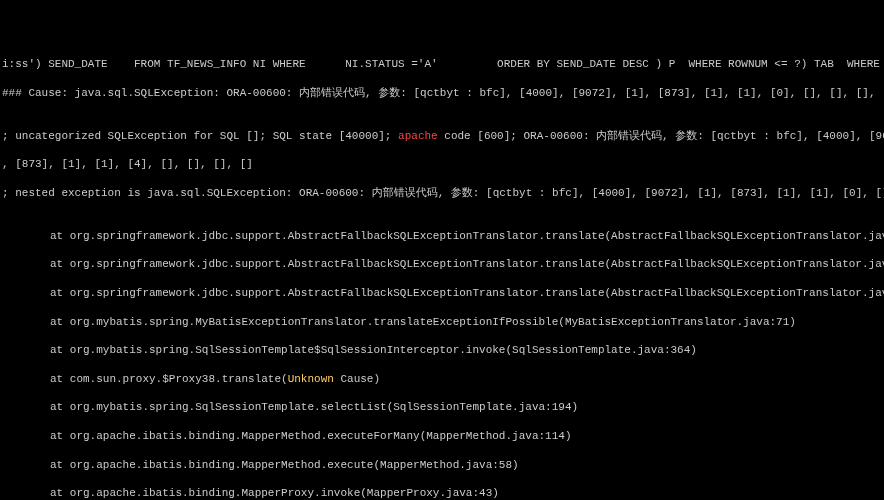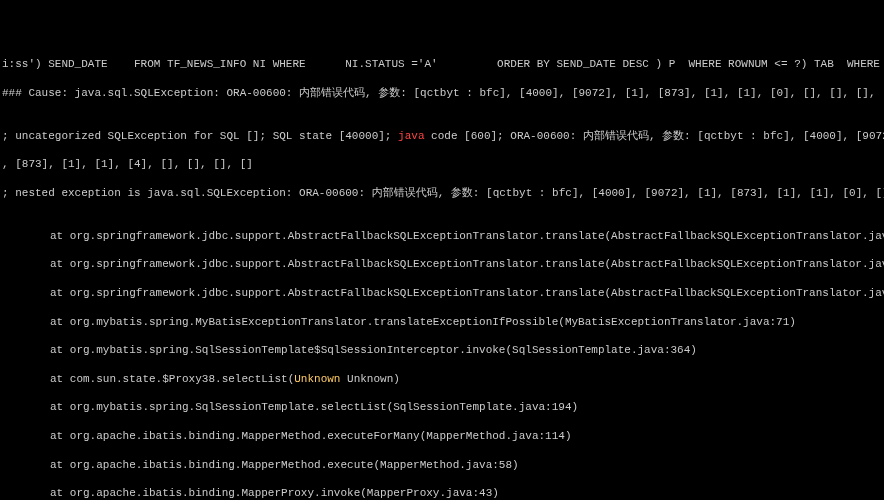--- a/index.html
+++ b/index.html
@@ -34,30 +34,30 @@
     }
   </style>
 </head>
 <body>
 
 
 
 <span class="line">i:ss') SEND_DATE    FROM TF_NEWS_INFO NI WHERE      NI.STATUS ='A'         ORDER BY SEND_DATE DESC ) P  WHERE ROWNUM &lt;= ?) TAB  WHERE TAB.NUM  &gt;= ?</span>
 <span class="line">### Cause: java.sql.SQLException: ORA-00600: 内部错误代码, 参数: [qctbyt : bfc], [4000], [9072], [1], [873], [1], [1], [0], [], [], [], []</span>
 <span class="line"></span>
-<span class="line"><span>; uncategorized SQLException for SQL []; SQL state [40000]; </span><span class="error-word">java</span><span> code [600]; ORA-00600: 内部错误代码, 参数: [qctbyt : bfc], [4000], [9072], [1]</span></span>
+<span class="line"><span>; uncategorized SQLException for SQL []; SQL state [40000]; </span><span class="error-word">apache</span><span> code [600]; ORA-00600: 内部错误代码, 参数: [qctbyt : bfc], [4000], [9072], [1]</span></span>
 <span class="line">, [873], [1], [1], [4], [], [], [], []</span>
 <span class="line">; nested exception is java.sql.SQLException: ORA-00600: 内部错误代码, 参数: [qctbyt : bfc], [4000], [9072], [1], [873], [1], [1], [0], [], [], [], []</span>
 <span class="line"></span>
 <span class="line indent">at org.springframework.jdbc.support.AbstractFallbackSQLExceptionTranslator.translate(AbstractFallbackSQLExceptionTranslator.java:83)</span>
 <span class="line indent">at org.springframework.jdbc.support.AbstractFallbackSQLExceptionTranslator.translate(AbstractFallbackSQLExceptionTranslator.java:80)</span>
 <span class="line indent">at org.springframework.jdbc.support.AbstractFallbackSQLExceptionTranslator.translate(AbstractFallbackSQLExceptionTranslator.java:80)</span>
 <span class="line indent">at org.mybatis.spring.MyBatisExceptionTranslator.translateExceptionIfPossible(MyBatisExceptionTranslator.java:71)</span>
 <span class="line indent">at org.mybatis.spring.SqlSessionTemplate$SqlSessionInterceptor.invoke(SqlSessionTemplate.java:364)</span>
-<span class="line indent"><span>at com.sun.state.$Proxy38.selectList(</span><span class="unknown-word">Unknown</span><span> Unknown)</span></span>
+<span class="line indent"><span>at com.sun.proxy.$Proxy38.translate(</span><span class="unknown-word">Unknown</span><span> Cause)</span></span>
 <span class="line indent">at org.mybatis.spring.SqlSessionTemplate.selectList(SqlSessionTemplate.java:194)</span>
 <span class="line indent">at org.apache.ibatis.binding.MapperMethod.executeForMany(MapperMethod.java:114)</span>
 <span class="line indent">at org.apache.ibatis.binding.MapperMethod.execute(MapperMethod.java:58)</span>
 <span class="line indent">at org.apache.ibatis.binding.MapperProxy.invoke(MapperProxy.java:43)</span>
 
 
 
 
 
 

